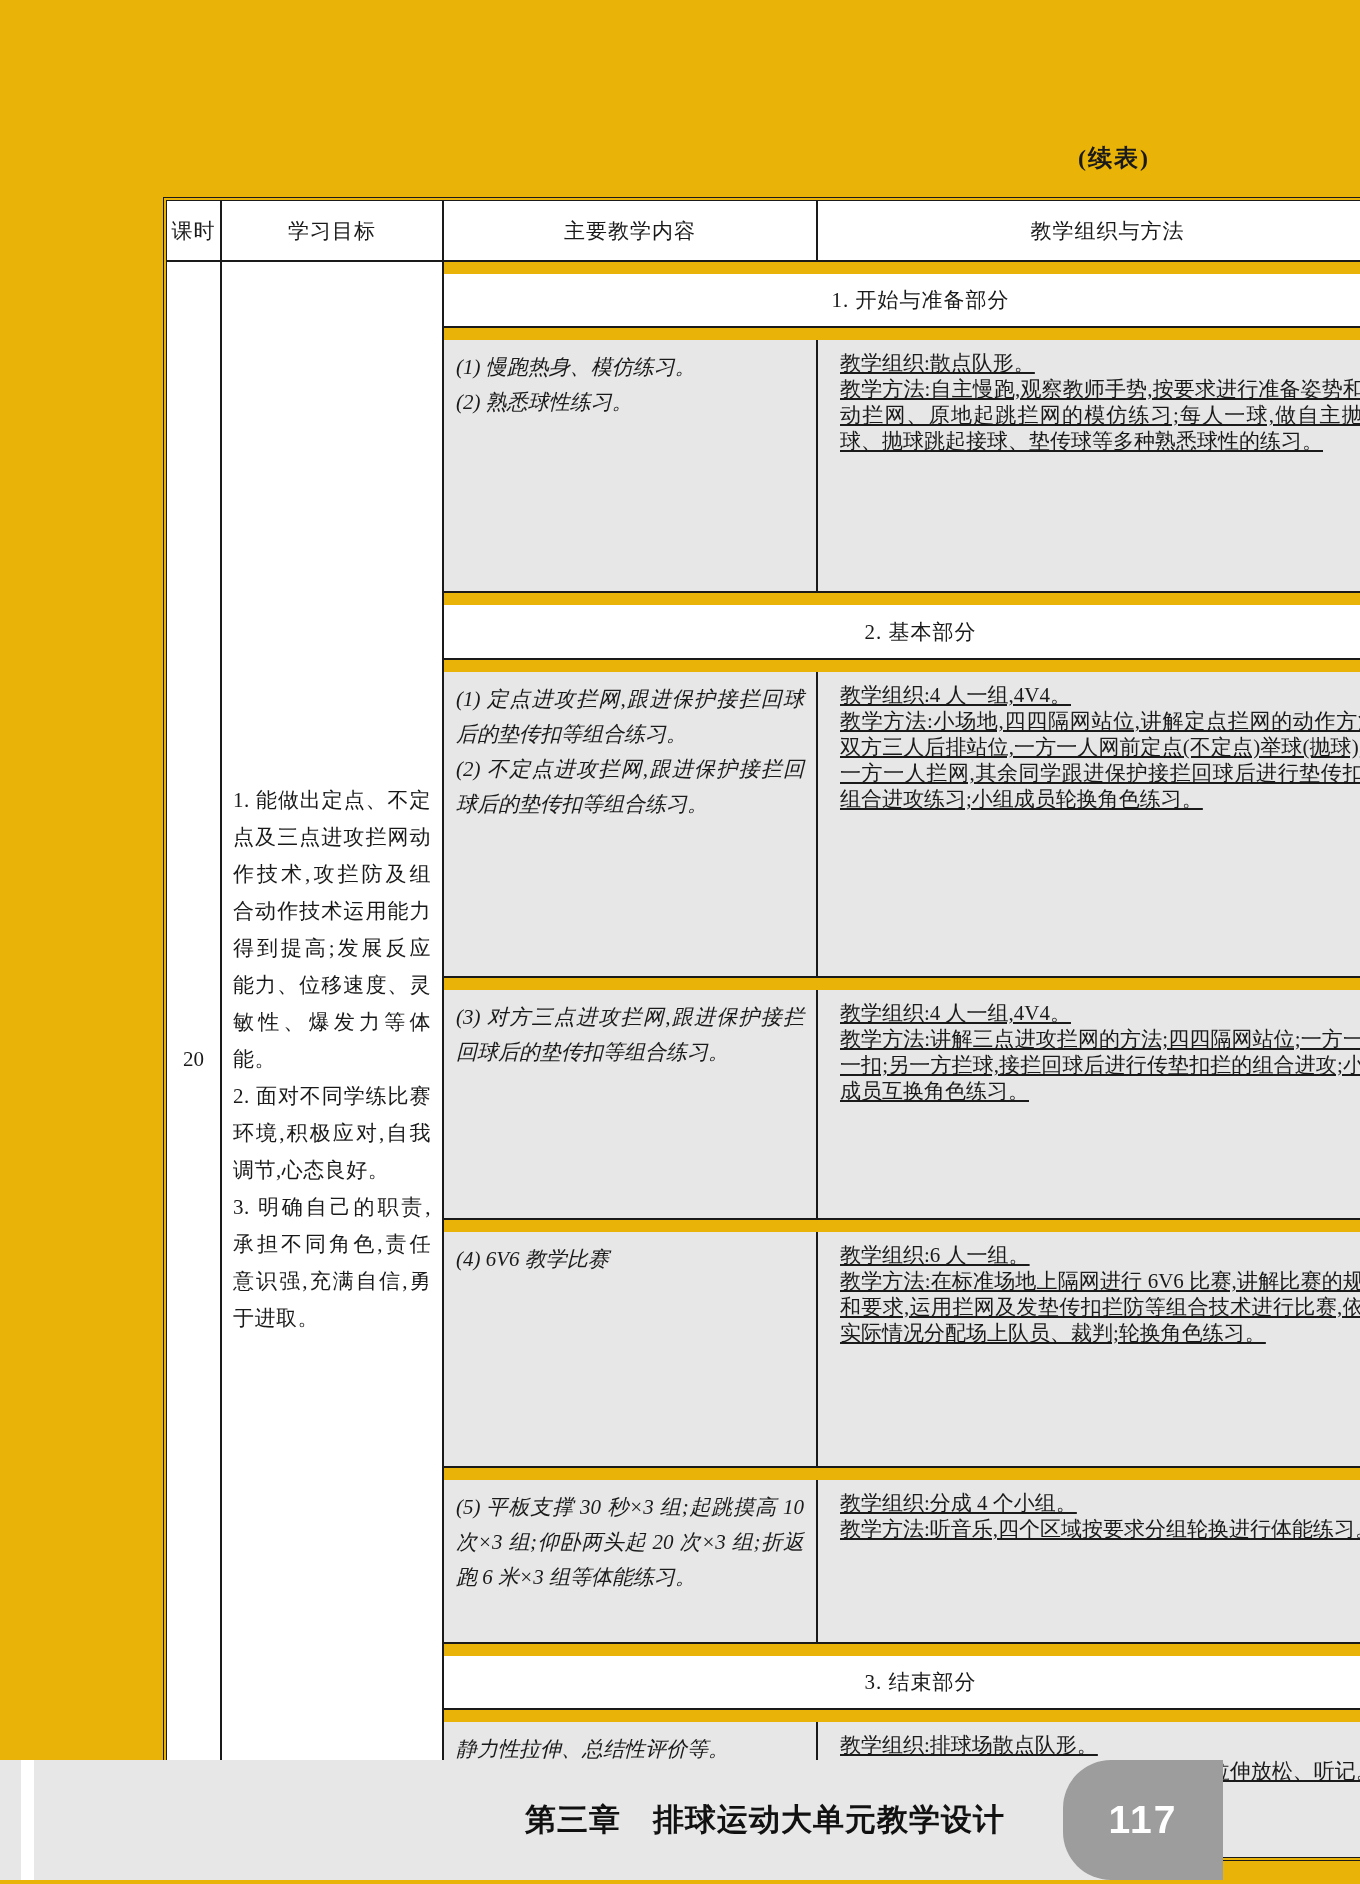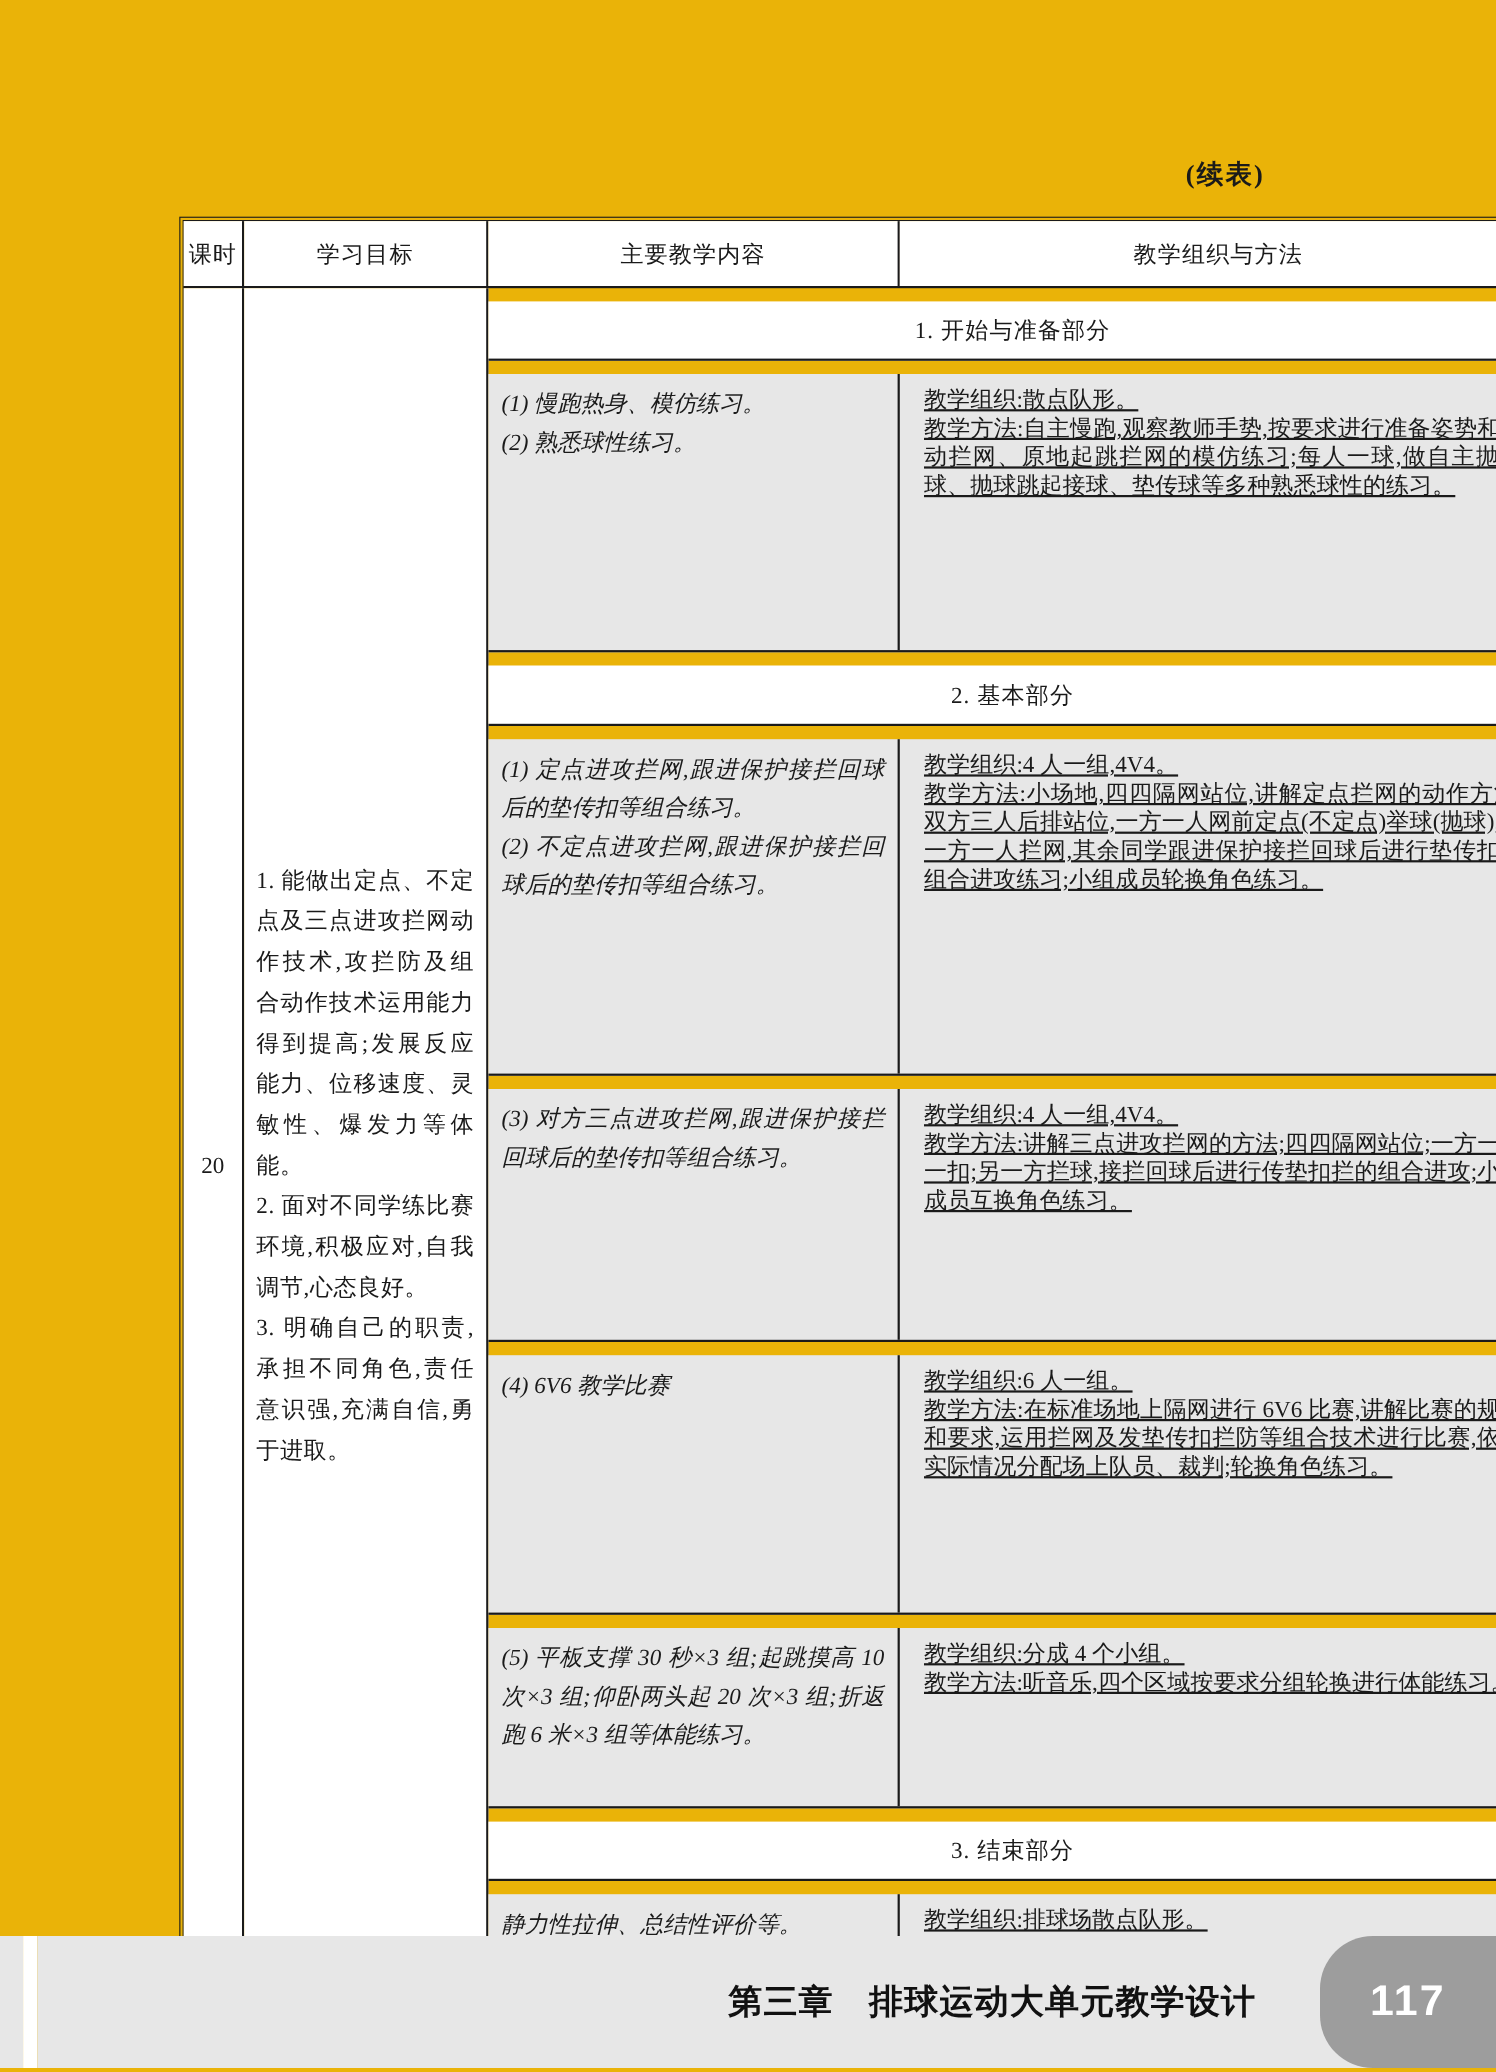--- a/index.html
+++ b/index.html
@@ -83,21 +83,21 @@
   }
   .rh1{min-height:253px;}
   .rh2{min-height:306px;}
   .rh3{min-height:230px;}
   .rh4{min-height:236px;}
   .rh5{min-height:164px;}
   .rh6{min-height:135px;}
   .rs1{min-height:55px;}
   
   .footer{
-    position:absolute;left:0;top:1760px;width:1360px;height:120px;
+    position:absolute;left:0;top:1760px;width:1223px;height:120px;
     display:flex;
   }
   .footer-notch{width:21px;height:120px;background:#e7e7e7;}
   .footer-gap{width:13px;height:120px;background:#ffffff;}
   .footer-bar{
     flex:1;height:120px;background:#e7e7e7;
     position:relative;
     display:flex;align-items:center;justify-content:flex-end;
     padding-right:218px;
   }

